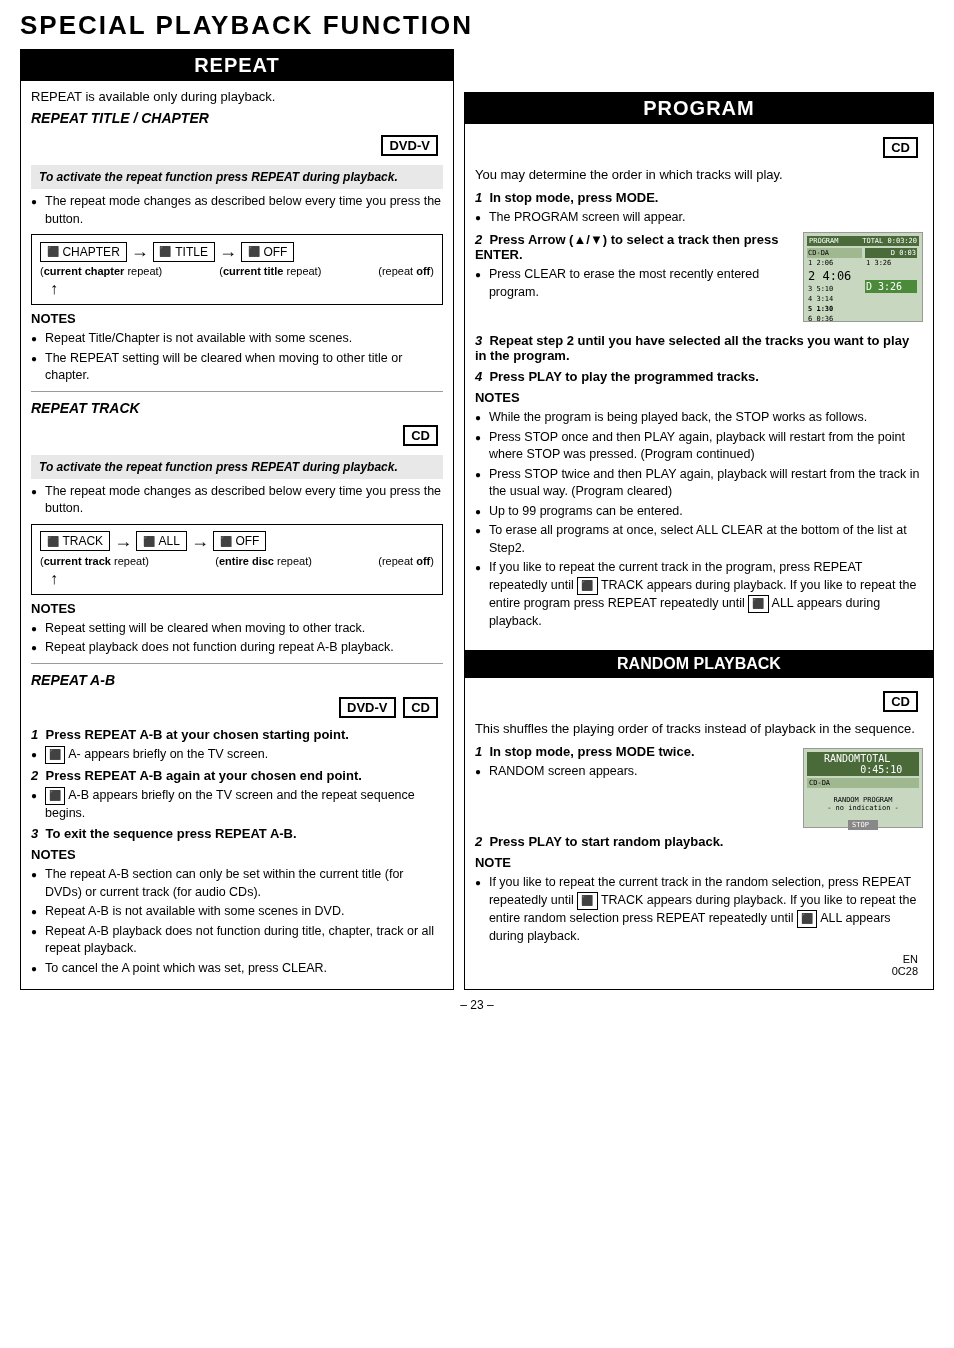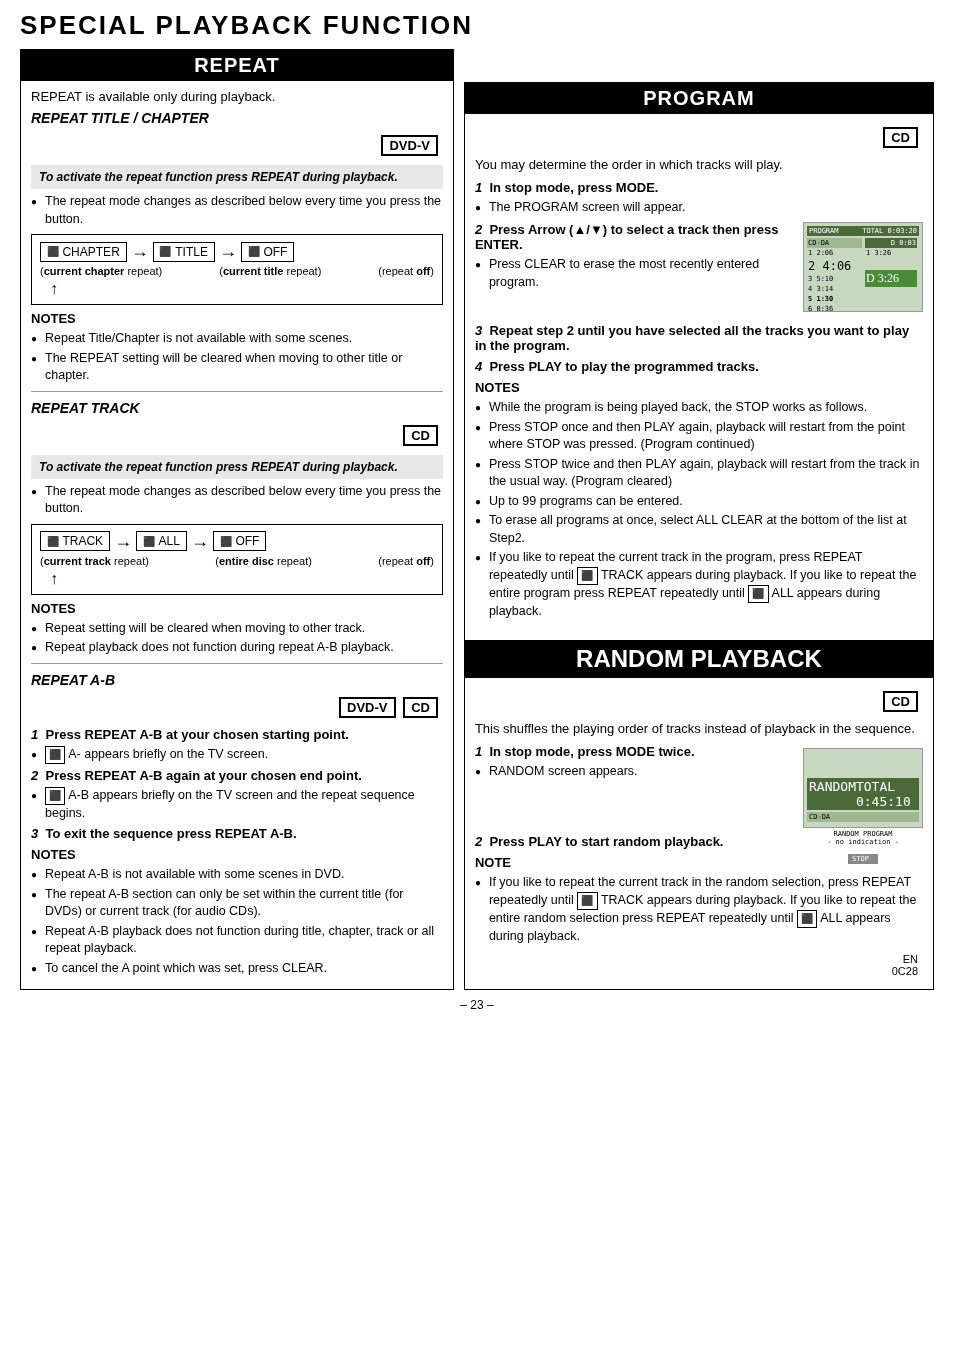--- a/index.html
+++ b/index.html
@@ -186,21 +186,21 @@
     }
     .page-num {
       text-align: center;
       font-size: 12px;
       margin-top: 8px;
     }
     .random-playback-header {
       background: #000;
       color: #fff;
       text-align: center;
-      font-size: 24px;
+      font-size: 16px;
       font-weight: bold;
       padding: 5px 0;
       margin-top: 8px;
     }
     .clearfix::after { content: ''; display: table; clear: both; }
   </style>
 </head>
 <body>
 
 <h1 class="page-title">SPECIAL PLAYBACK FUNCTION</h1>
@@ -314,22 +314,22 @@
           <ul class="bullet-list">
             <li><span class="repeat-icon">⬛</span> A-B appears briefly on the TV screen and the repeat sequence begins.</li>
           </ul>
         </div>
         <div style="margin:4px 0;">
           <p><span class="step-num">3</span>&nbsp;&nbsp;<strong>To exit the sequence press REPEAT A-B.</strong></p>
         </div>
 
         <div class="notes-header">NOTES</div>
         <ul class="bullet-list">
+          <li>The repeat A-B section can only be set within the current title (for DVDs) or current track (for audio CDs).</li>
           <li>Repeat A-B is not available with some scenes in DVD.</li>
-          <li>The repeat A-B section can only be set within the current title (for DVDs) or current track (for audio CDs).</li>
           <li>Repeat A-B playback does not function during title, chapter, track or all repeat playback.</li>
           <li>To cancel the A point which was set, press CLEAR.</li>
         </ul>
       </div>
     </div>
   </div>
 
   <div class="col-right">
 
     <div>
@@ -370,21 +370,21 @@
                   </div>
                   <div style="width:55px; padding-left:3px;">
                     <div style="font-size:7px;background:#4a6a3a;color:#fff;padding:1px;text-align:right;">D 0:03</div>
                     <div style="font-size:7px;padding:1px;">1  3:26</div>
                     <div style="font-size:7px;padding:1px;"></div>
                     <div style="font-size:7px;padding:1px;"></div>
                     <div style="font-size:7px;padding:1px;"></div>
                     <div style="font-size:7px;padding:1px;"></div>
                     <div style="font-size:7px;padding:1px;"></div>
                     <div style="font-size:7px;padding:1px;"></div>
-                    <div style="font-size:12px;padding:1px;background:#4a8a3a;color:#fff;font-family:Liberation Serif, serif;">D 3:26</div>
+                    <div style="font-size:10px;padding:1px;background:#4a8a3a;color:#fff;">D 3:26</div>
                   </div>
                 </div>
               </div>
             </div>
           </div>
           <p><span class="step-num">2</span>&nbsp;&nbsp;<strong>Press Arrow (▲/▼) to select a track then press ENTER.</strong></p>
           <ul class="bullet-list">
             <li>Press CLEAR to erase the most recently entered program.</li>
           </ul>
         </div>
@@ -413,21 +413,21 @@
       <div class="random-playback-header">RANDOM PLAYBACK</div>
       <div class="section-content">
         <div class="badge-container">
           <span class="badge">CD</span>
         </div>
         <p style="margin:4px 0 8px 0; font-size:13px;">This shuffles the playing order of tracks instead of playback in the sequence.</p>
 
         <div class="clearfix" style="margin-bottom:6px;">
 
           <div class="random-screen-img">
-            <div style="background:#4a6a3a;color:#fff;padding:1px 2px;font-size:13px;display:flex;justify-content:space-between;margin-top:26px;">
+            <div style="background:#4a6a3a;color:#fff;padding:1px 17px;font-size:10px;display:flex;justify-content:space-between;">
               <span>RANDOM</span>
                 <span>TOTAL 0:45:10</span>
             </div>
             <div style="background:#a0b890;font-size:7px;padding:1px 2px;margin-top:2px;">CD-DA</div>
             <div style="margin-top:8px;text-align:center;font-size:7px;">RANDOM PROGRAM</div>
             <div style="text-align:center;font-size:7px;">- no indication -</div>
             <div style="margin-top:8px;background:#888;color:#fff;font-size:7px;padding:1px 4px;width:30px;margin-left:auto;margin-right:auto;">STOP</div>
           </div>
 
           <p><span class="step-num">1</span>&nbsp;&nbsp;<strong>In stop mode, press MODE twice.</strong></p>

